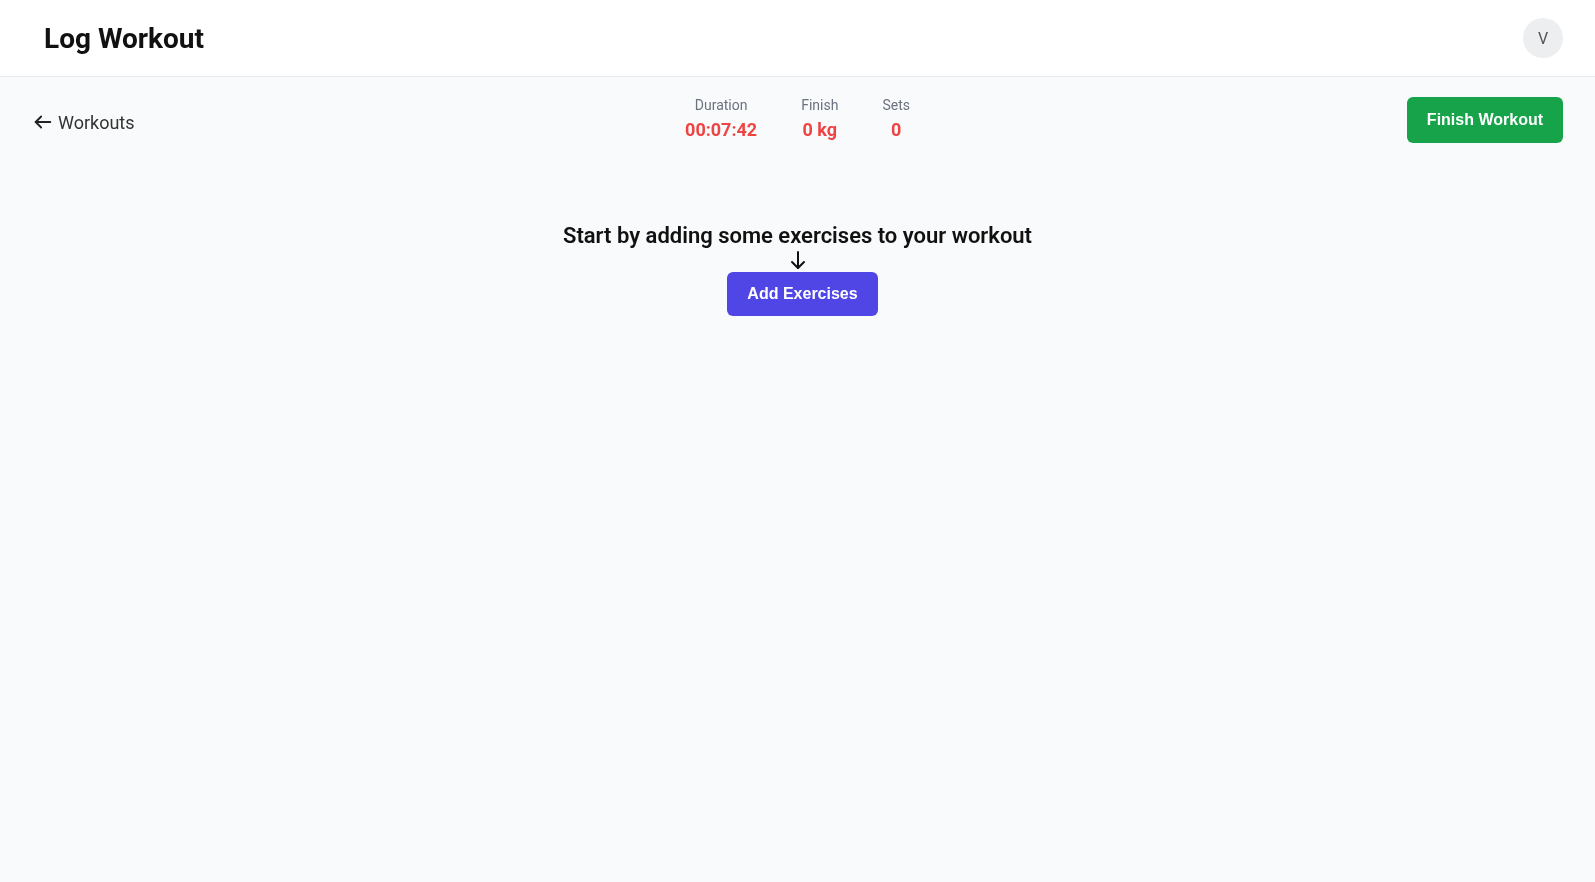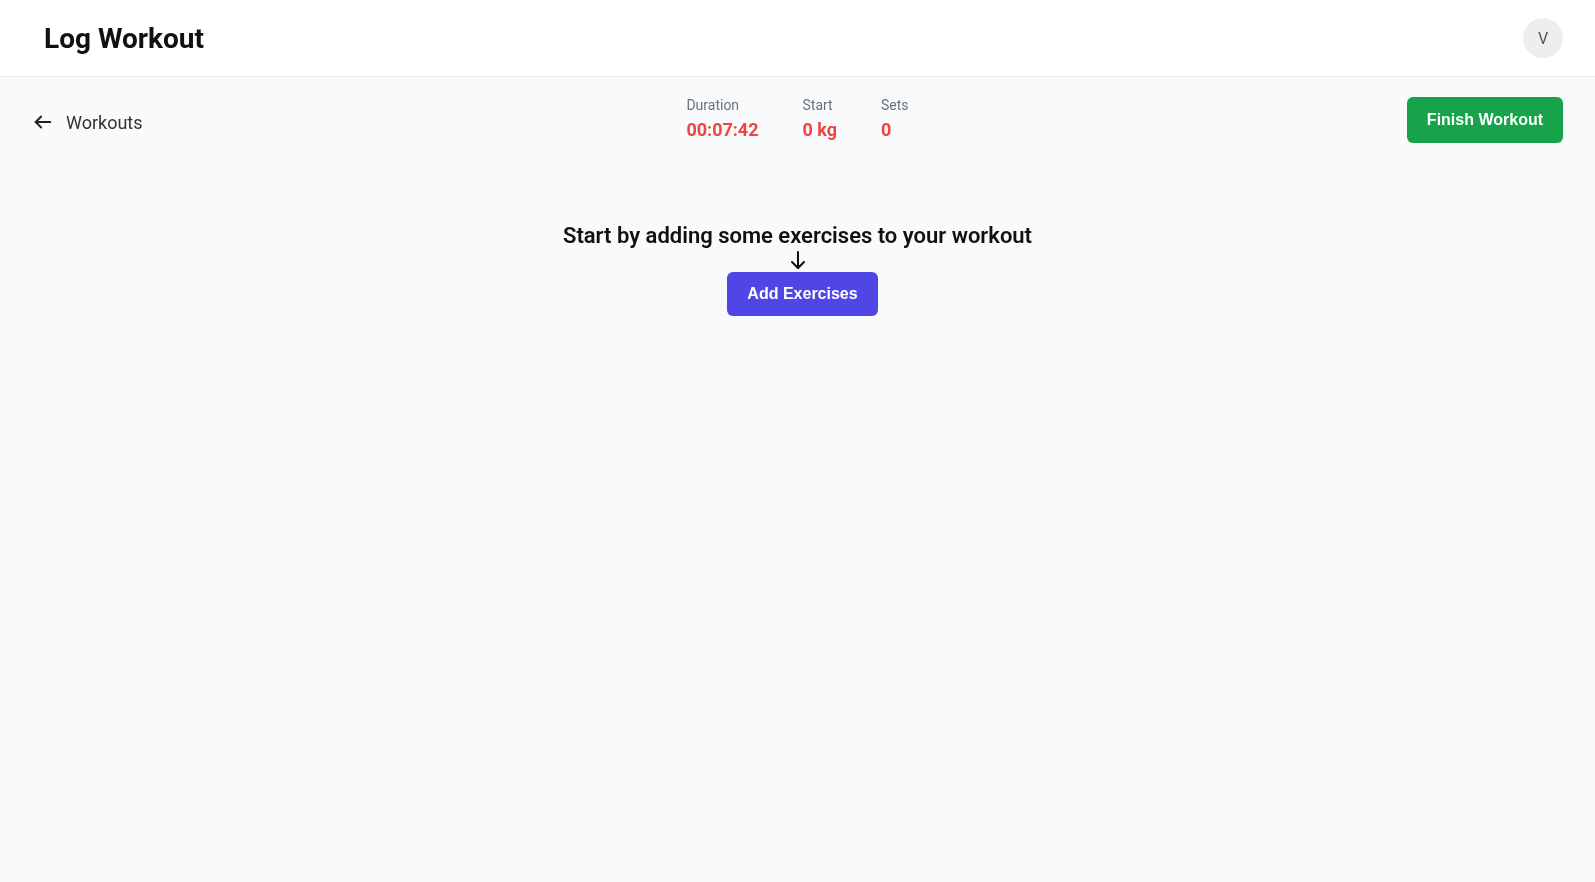--- a/index.html
+++ b/index.html
@@ -46,21 +46,21 @@
   .toolbar {
     display: grid;
     grid-template-columns: 1fr auto 1fr;
     align-items: flex-start;
     gap: 20px;
     margin-bottom: 80px;
   }
   .back-nav {
     display: flex;
     align-items: center;
-    gap: 12px;
+    gap: 4px;
     cursor: pointer;
     padding-top: 14px;
   }
   .back-arrow {
     width: 22px;
     height: 22px;
     display: flex;
     align-items: center;
     justify-content: center;
     color: #222;
@@ -71,20 +71,21 @@
   }
   .stats {
     display: flex;
     gap: 44px;
     justify-self: center;
   }
   .stat-block {
     display: flex;
     flex-direction: column;
     gap: 6px;
+    align-items: center;
   }
   .stat-label {
     font-size: 14px;
     color: #6b7280;
   }
   .stat-value {
     font-size: 18px;
     color: #ef4444;
     font-weight: bold;
   }
@@ -152,21 +153,21 @@
       </span>
       <span class="back-label">Workouts</span>
     </div>
 
     <div class="stats">
       <div class="stat-block">
         <span class="stat-label">Duration</span>
         <span class="stat-value">00:07:42</span>
       </div>
       <div class="stat-block">
-        <span class="stat-label">Start</span>
+        <span class="stat-label">Finish</span>
         <span class="stat-value">0 kg</span>
       </div>
       <div class="stat-block">
         <span class="stat-label">Sets</span>
         <span class="stat-value">0</span>
       </div>
     </div>
 
     <div class="finish-area">
       <button class="finish-btn">Finish Workout</button>

